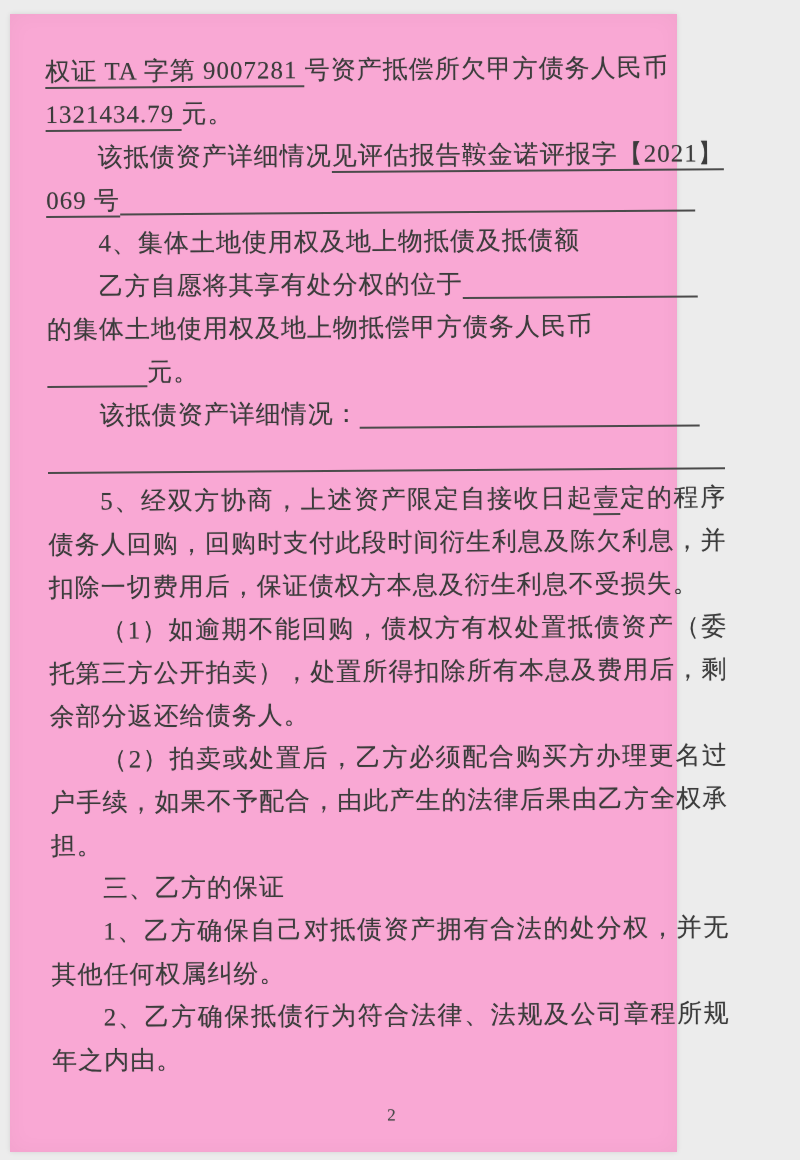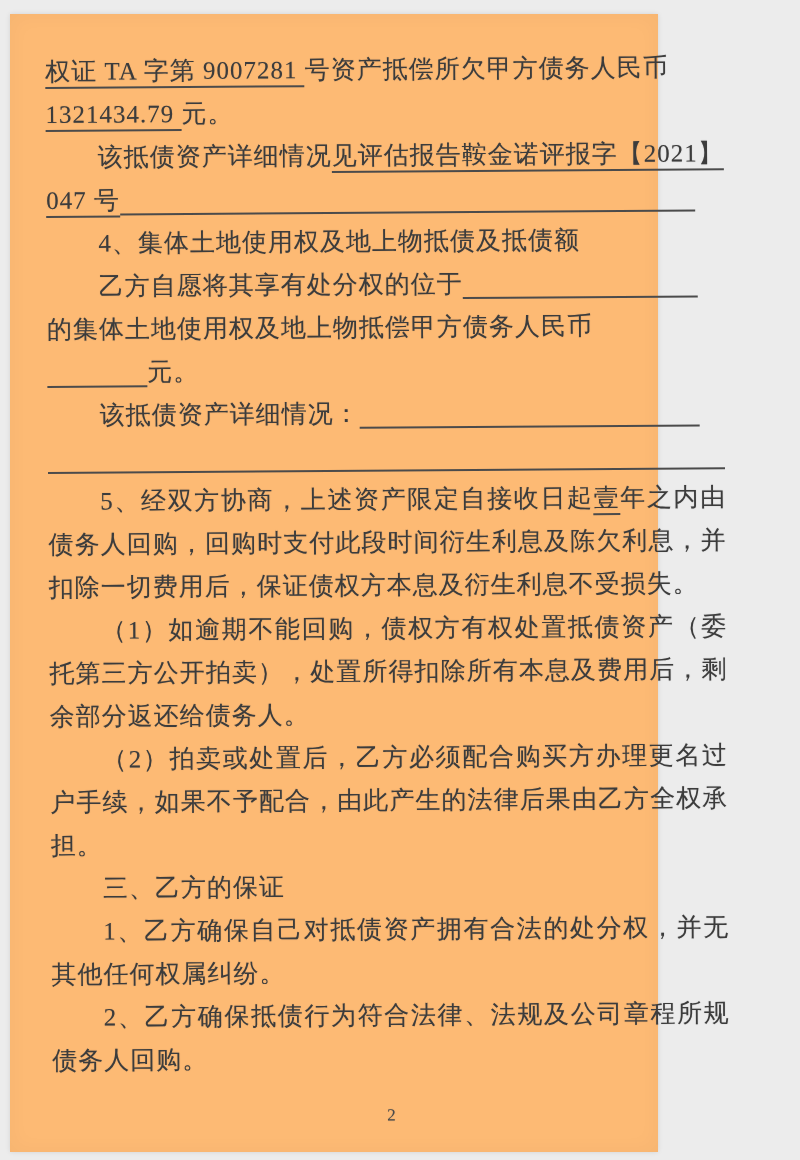--- a/index.html
+++ b/index.html
@@ -10,22 +10,23 @@
     overflow: hidden;
     background: #ececec;
     font-family: "Liberation Serif", "DejaVu Serif", serif;
   }
   .paper {
     position: absolute;
     left: 10px;
     top: 14px;
     width: 648px;
     height: 1138px;
-    background: #fdba74;
+    background: #f9a8d4;
     box-shadow: 0 0 5px rgba(0,0,0,0.10), inset 0 0 22px rgba(0,0,0,0.035);
+    padding-left: 19px;
   }
   .content {
     position: absolute;
     left: 0;
     top: 0;
     width: 678px;
     padding: 36px 69px 0 35px;
     transform: rotate(-0.4deg);
     transform-origin: 30px 30px;
     color: #3c3c3c;
@@ -67,36 +68,36 @@
 </style>
 </head>
 <body>
 
 <div class="paper">
   <div class="content">
 
   <div class="line"><span class="u">权证 TA 字第 9007281 </span><span>号资产抵偿所欠甲方债务人民币</span></div>
       <div class="line"><span class="u">1321434.79 </span><span>元。</span></div>
       <div class="line indent fill"><span>该抵债资产详细情况</span><span class="u">见评估报告鞍金诺评报字【2021】</span></div>
-      <div class="line"><span class="u">047 号</span><span class="blank" style="width: 575px;"></span></div>
+      <div class="line"><span class="u">069 号</span><span class="blank" style="width: 575px;"></span></div>
       <div class="line indent"><span>4、集体土地使用权及地上物抵债及抵债额</span></div>
       <div class="line indent"><span>乙方自愿将其享有处分权的位于</span><span class="blank" style="width: 235px;"></span></div>
       <div class="line"><span>的集体土地使用权及地上物抵偿甲方债务人民币</span></div>
       <div class="line"><span class="blank" style="width: 100px;"></span><span>元。</span></div>
       <div class="line indent"><span>该抵债资产详细情况：</span><span class="blank" style="width: 340px;"></span></div>
       <div class="line"><span class="blank" style="width: 677px;"></span></div>
-      <div class="line indent fill"><span>5、经双方协商，上述资产限定自接收日起</span><span class="u">壹</span><span>年之内由</span></div>
+      <div class="line indent fill"><span>5、经双方协商，上述资产限定自接收日起</span><span class="u">壹</span><span>定的程序</span></div>
       <div class="line fill"><span>债务人回购，回购时支付此段时间衍生利息及陈欠利息，并</span></div>
       <div class="line"><span>扣除一切费用后，保证债权方本息及衍生利息不受损失。</span></div>
       <div class="line indent fill"><span>（1）如逾期不能回购，债权方有权处置抵债资产（委</span></div>
       <div class="line fill"><span>托第三方公开拍卖），处置所得扣除所有本息及费用后，剩</span></div>
       <div class="line"><span>余部分返还给债务人。</span></div>
       <div class="line indent fill"><span>（2）拍卖或处置后，乙方必须配合购买方办理更名过</span></div>
       <div class="line fill"><span>户手续，如果不予配合，由此产生的法律后果由乙方全权承</span></div>
       <div class="line"><span>担。</span></div>
       <div class="line indent"><span>三、乙方的保证</span></div>
       <div class="line indent fill"><span>1、乙方确保自己对抵债资产拥有合法的处分权，并无</span></div>
       <div class="line"><span>其他任何权属纠纷。</span></div>
       <div class="line indent fill"><span>2、乙方确保抵债行为符合法律、法规及公司章程所规</span></div>
-      <div class="line"><span>债务人回购。</span></div>
+      <div class="line"><span>年之内由。</span></div>
       <div class="page-num">2</div>
     </div>
 </div>
 
 </body></html>

